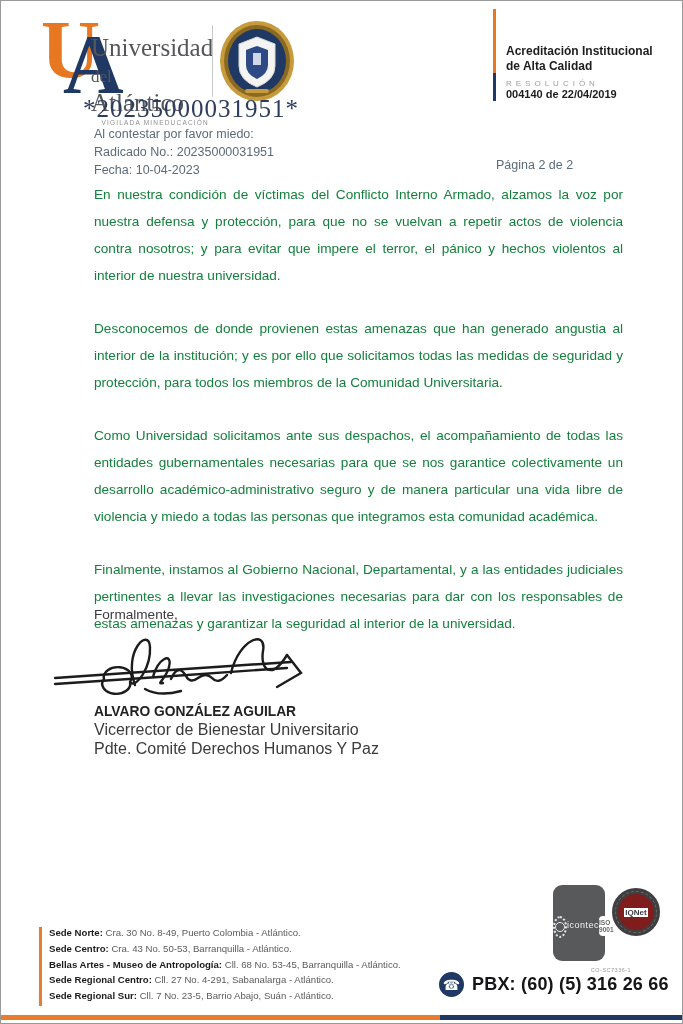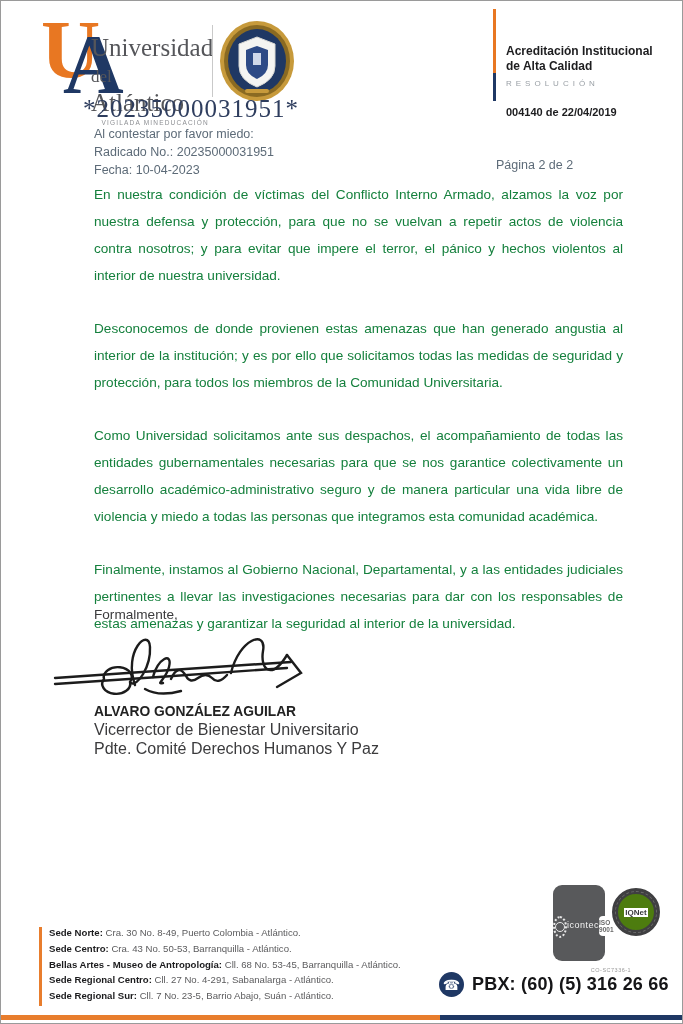--- a/index.html
+++ b/index.html
@@ -35,21 +35,21 @@
   }
   .cite { position:absolute; left:93px; top:124px; font-size:12.5px; color:#5d6b78; line-height:18px; }
   .pagenum { position:absolute; left:495px; top:157px; font-size:12.5px; color:#5d6b78; }
   
   .accred-line { position:absolute; left:492px; top:8px; width:3px; height:92px; }
   .accred-line .seg-orange { width:100%; height:64px; background:#E87722; }
   .accred-line .seg-navy { width:100%; height:28px; background:#1F3864; }
   .accred-text { position:absolute; left:505px; top:43px; width:170px; }
   .accred-text .b { font-size:12px; font-weight:bold; color:#1d1d1f; line-height:15px; }
   .accred-text .res-label { margin-top:5px; font-size:8px; letter-spacing:4px; color:#9aa0a6; }
-  .accred-text .res-value { margin-top:18px; font-size:11px; font-weight:bold; color:#1d1d1f; }
+  .accred-text .res-value { margin-top:0; font-size:11px; font-weight:bold; color:#1d1d1f; }
   
   .body-text { position:absolute; left:93px; top:180px; width:529px; }
   .body-text p {
     font-size:13.6px; line-height:27px; text-align:justify; color:#15803d; margin-bottom:26px;
   }
   .closing { position:absolute; left:93px; top:606px; font-size:13.6px; color:#3b3b3d; }
   .signature { position:absolute; left:48px; top:620px; }
   .signer { position:absolute; left:93px; top:701px; }
   .signer .name { font-size:13.8px; font-weight:bold; color:#222; line-height:19px; }
   .signer .t { font-size:16px; color:#3b3b3d; line-height:18.5px; }
@@ -67,21 +67,21 @@
     border:2px dotted #e8e8e8; display:flex; align-items:center; justify-content:center;
   }
   .cert-icontec .rosette-inner { width:10px; height:10px; border-radius:50%; border:1.5px solid #e8e8e8; }
   .cert-icontec .ic-label { margin-top:3px; color:#f2f2f2; font-size:9px; letter-spacing:.5px; }
   .cert-icontec .iso-box {
     margin-top:5px; width:42px; height:20px; background:#fff; border-radius:4px;
     display:flex; align-items:center; justify-content:center; font-size:6.5px; color:#6a6a6a; font-weight:bold;
   }
   .cert-iqnet {
     position:absolute; left:611px; top:887px; width:48px; height:48px; border-radius:50%;
-    border:6px solid #3f3f41; background:#4d7c0f; display:flex; align-items:center; justify-content:center;
+    border:6px solid #3f3f41; background:#7f1d1d; display:flex; align-items:center; justify-content:center;
   }
   .cert-iqnet .ring { position:absolute; inset:-3px; border-radius:50%; border:1.5px dashed #6a6a6a; }
   .cert-iqnet .iq-label { font-size:8px; font-weight:bold; color:#3a3a3c; background:#fff; padding:0 1px; z-index:1; }
   .cert-code { position:absolute; left:560px; top:966px; width:100px; text-align:center; font-size:5.5px; color:#9b9b9b; letter-spacing:.5px; }
   .pbx { position:absolute; left:438px; top:971px; display:flex; align-items:center; gap:8px; }
   .pbx .phone-circle {
     width:25px; height:25px; border-radius:50%; background:#1F3864; color:#fff;
     display:flex; align-items:center; justify-content:center; font-size:14px; line-height:1;
   }
   .pbx .pbx-text { font-size:18px; font-weight:bold; color:#151517; letter-spacing:.2px; }

